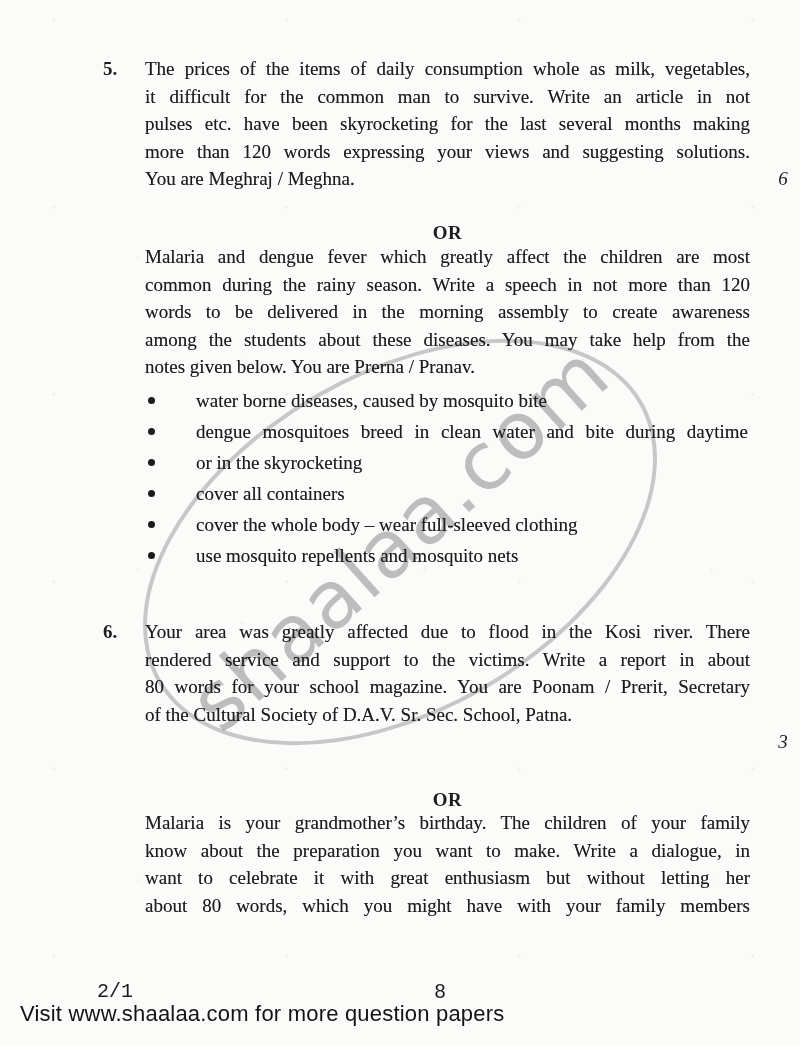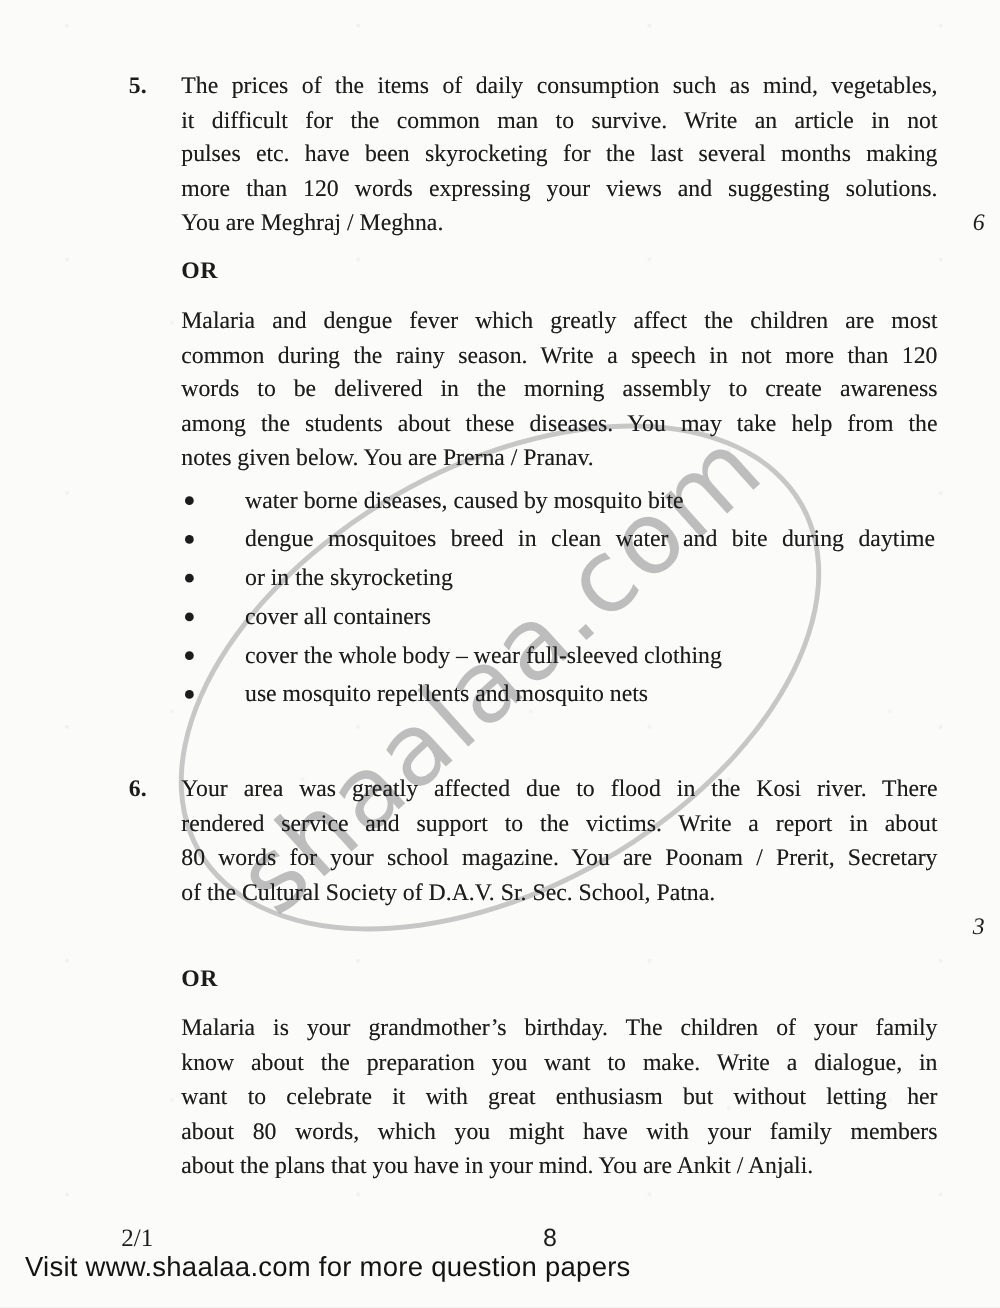--- a/index.html
+++ b/index.html
@@ -32,54 +32,54 @@
   .block { position:absolute; left:0; width:640px; }
   #q5 { top:55px; }  #or1 { top:206px; }  #malaria { top:243px; }
   #bullets { top:389px; }  #q6 { top:618px; }  #or2 { top:773px; }  #gm { top:809px; }
 
   .q-number { position:absolute; left:103px; top:0; font-weight:bold;
               font-size:19px; line-height:27.5px; }
   .q-text, .para { position:absolute; left:145px; top:0; width:605px;
                    font-size:19px; line-height:27.5px; }
   .q-marks { position:absolute; left:769px; top:110px; width:28px; text-align:center;
              font-style:italic; font-size:19px; line-height:27.5px; }
-  .or-label { position:absolute; left:145px; width:605px; text-align:left;
-              font-weight:bold; font-size:19px; line-height:22px; letter-spacing:0.5px; }
+  .or-label { position:absolute; left:145px; width:605px; text-align:center;
+              font-weight:bold; font-size:19px; line-height:22px; letter-spacing:0.5px;margin-top:16px; }
 
   .tline { white-space:nowrap; text-shadow:0 0 0.4px rgba(0,0,0,0.45); }
   .tline.fill { white-space:normal; text-align:justify; text-align-last:justify; }
 
   
   .bullet-row { position:relative; margin-bottom:7px; }
   .bullet-row .tline { line-height:24px; }
   .bdot { position:absolute; left:148px; top:8px; width:7px; height:7px;
           border-radius:50%; background:#1c1c1c; }
   .btext { margin-left:196px; width:552px; font-size:19px; }
 
   
   .footer-code { position:absolute; left:97px; top:980px;
-                 font-family:Liberation Serif, serif; font-size:20px; }
+                 font-family:Liberation Mono, monospace; font-size:20px; }
   .footer-page { position:absolute; left:422px; top:980px; width:36px; text-align:center;
                  font-family:"Liberation Sans", sans-serif; font-size:20px; }
   .promo { position:absolute; left:20px; top:1001px;
            font-family:"Liberation Sans", sans-serif; font-size:22px; color:#131313;
            letter-spacing:0.2px; }
 </style>
 </head>
 <body>
 
 <div class="page">
 
   <div class="wm-ellipse"></div>
   <div class="wm-text">shaalaa.com</div>
 
   <div class="block" id="q5">
     <div class="q-number">5.</div>
     <div class="q-text">
-        <div class="tline fill">The prices of the items of daily consumption such as mind, vegetables,</div>
+        <div class="tline fill">The prices of the items of daily consumption whole as milk, vegetables,</div>
         <div class="tline fill">it difficult for the common man to survive. Write an article in not</div>
         <div class="tline fill">pulses etc. have been skyrocketing for the last several months making</div>
         <div class="tline fill">more than 120 words expressing your views and suggesting solutions.</div>
         <div class="tline">You are Meghraj / Meghna.</div>
       </div>
     <div class="q-marks">6</div>
   </div>
 
   <div class="block" id="or1">
     <div class="or-label">OR</div>
@@ -148,21 +148,20 @@
   <div class="block" id="or2">
     <div class="or-label">OR</div>
   </div>
 
   <div class="block" id="gm">
     <div class="para">
         <div class="tline fill">Malaria is your grandmother’s birthday. The children of your family</div>
         <div class="tline fill">know about the preparation you want to make. Write a dialogue, in</div>
         <div class="tline fill">want to celebrate it with great enthusiasm but without letting her</div>
         <div class="tline fill">about 80 words, which you might have with your family members</div>
-        <div class="tline">about the plans that you have in your mind. You are Ankit / Anjali.</div>
       </div>
   </div>
 
   <div class="footer-code">2/1</div>
   <div class="footer-page">8</div>
   <div class="promo">Visit www.shaalaa.com for more question papers</div>
 
 </div>
 
 </body></html>

